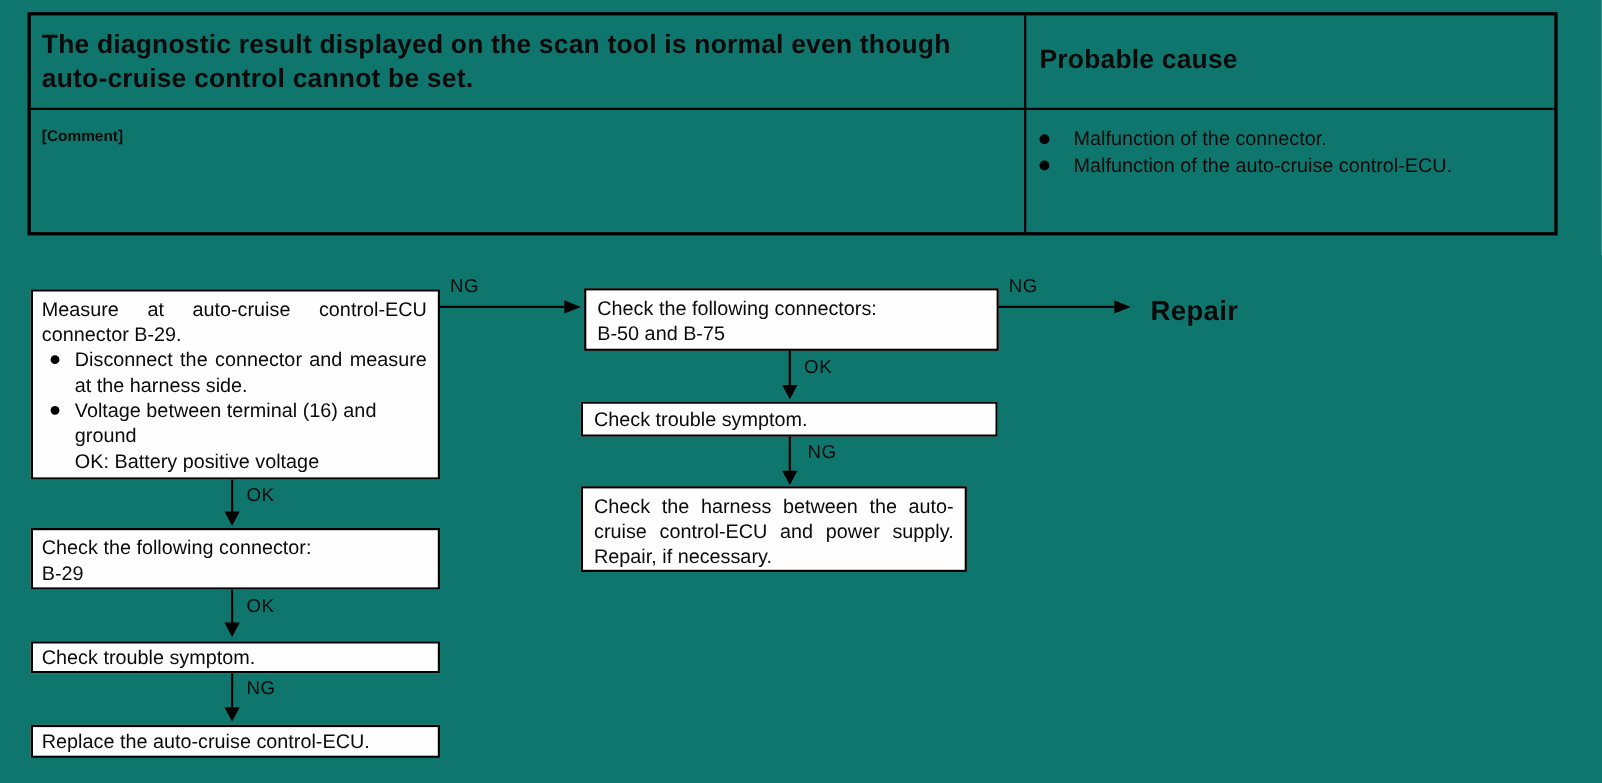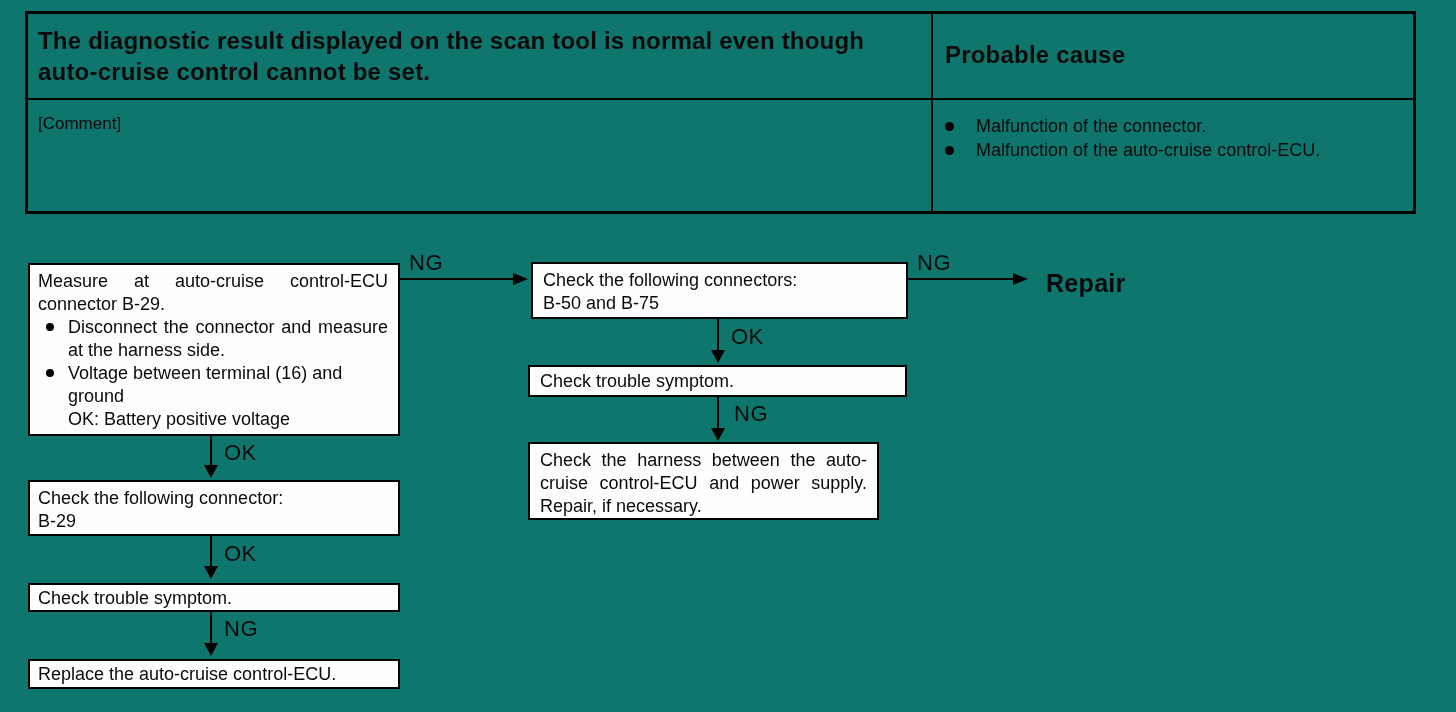--- a/index.html
+++ b/index.html
@@ -19,21 +19,21 @@
   .cell { box-sizing:border-box; overflow:hidden; }
   .cell.col-right { border-left:2px solid #000; }
   .cell.row-body  { border-top:2px solid #000; }
   .head-title {
     font-size:24px; font-weight:bold; line-height:31px; letter-spacing:0.2px;
     padding:11px 12px 0 10px; max-width:845px;
   }
   .head-cause {
     font-size:24px; font-weight:bold; padding:27px 12px 0 12px; letter-spacing:0.2px;
   }
-  .comment-cell { padding:12px 12px 0 10px; font-size:17px; line-height:23px; }
+  .comment-cell { padding:12px 12px 0 10px; font-size:14px; line-height:23px;font-weight:bold; }
   .comment-par { margin:0; text-align:justify; }
   .cause-cell { padding:14px 14px 0 12px; font-size:18px; line-height:24px; }
   .cause-row { display:flex; align-items:flex-start; }
   .dot {
     flex:none; width:9px; height:9px; border-radius:50%; background:#000;
     margin:8px 22px 0 0;
   }
 
   
   .fbox {
@@ -60,21 +60,21 @@
   .tri-down {
     position:absolute; width:0; height:0;
     border-left:7px solid transparent; border-right:7px solid transparent;
     border-top:13px solid #000;
   }
   .tri-right {
     position:absolute; width:0; height:0;
     border-top:6px solid transparent; border-bottom:6px solid transparent;
     border-left:15px solid #000;
   }
-  .flabel { position:absolute; font-size:22px; letter-spacing:0.5px; }
+  .flabel { position:absolute; font-size:17px; letter-spacing:0.5px; }
   .repair  { position:absolute; left:1046px; top:269px; font-size:25px; font-weight:bold; letter-spacing:0.3px; }
 </style>
 </head>
 <body>
 
 <div class="page">
 
   <div class="dtable">
     <div class="cell">
       <div class="head-title">The diagnostic result displayed on the scan tool is normal even though auto-cruise control cannot be set.</div>

